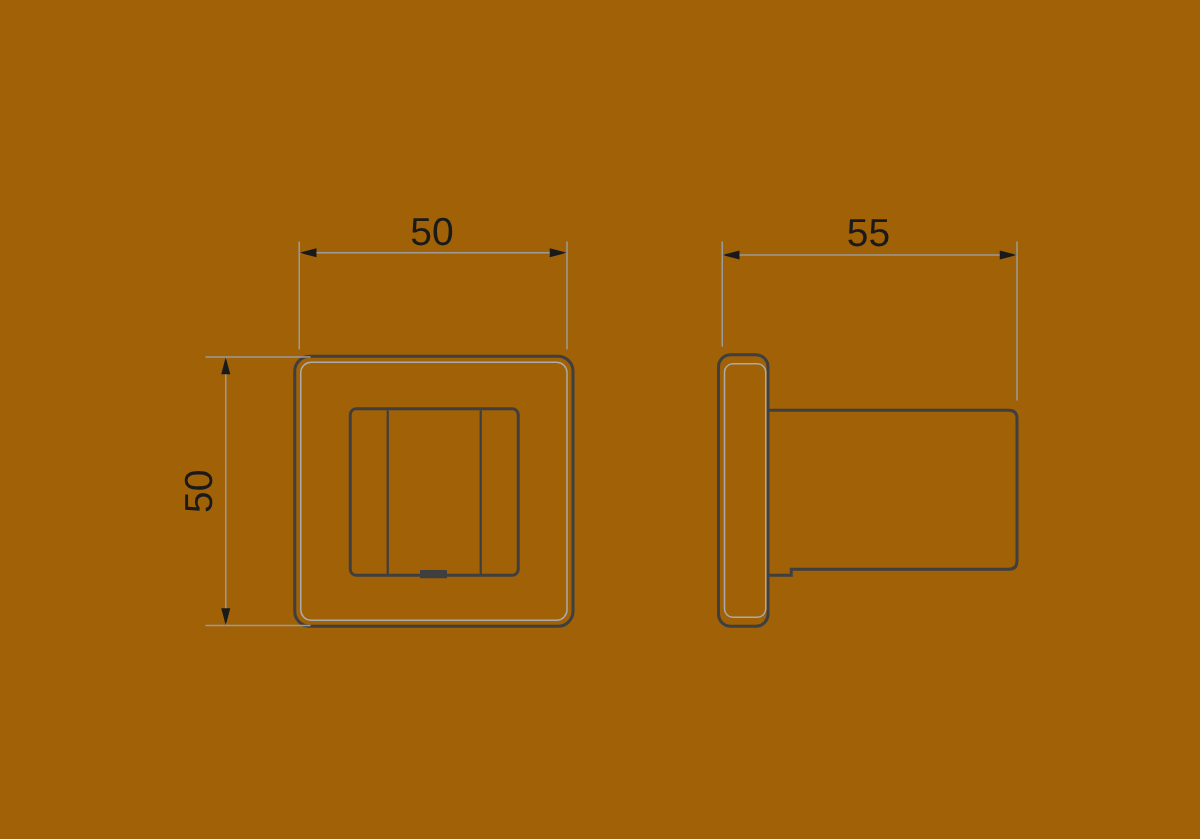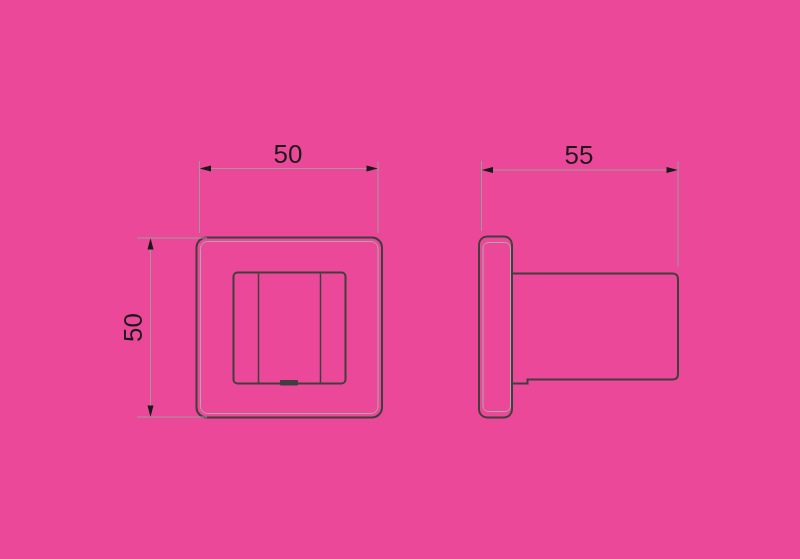--- a/index.html
+++ b/index.html
@@ -5,21 +5,21 @@
   html, body {
     margin: 0;
     padding: 0;
     background: #ffffff;
     font-family: "Liberation Sans", sans-serif;
   }
   #canvas {
     position: relative;
     width: 800px;
     height: 559px;
-    background: #ec4899;
+    background: #a16207;
     overflow: hidden;
   }
   svg { display: block; }
 
   
   .outline  { fill: none; stroke: #3f3f3f; stroke-width: 2; }
   .outline-thin { fill: none; stroke: #3f3f3f; stroke-width: 1.5; }
   .contour  { fill: none; stroke: #ababab; stroke-width: 1; }
   .notch    { fill: #3f3f3f; stroke: #3f3f3f; stroke-width: 1; }
 

